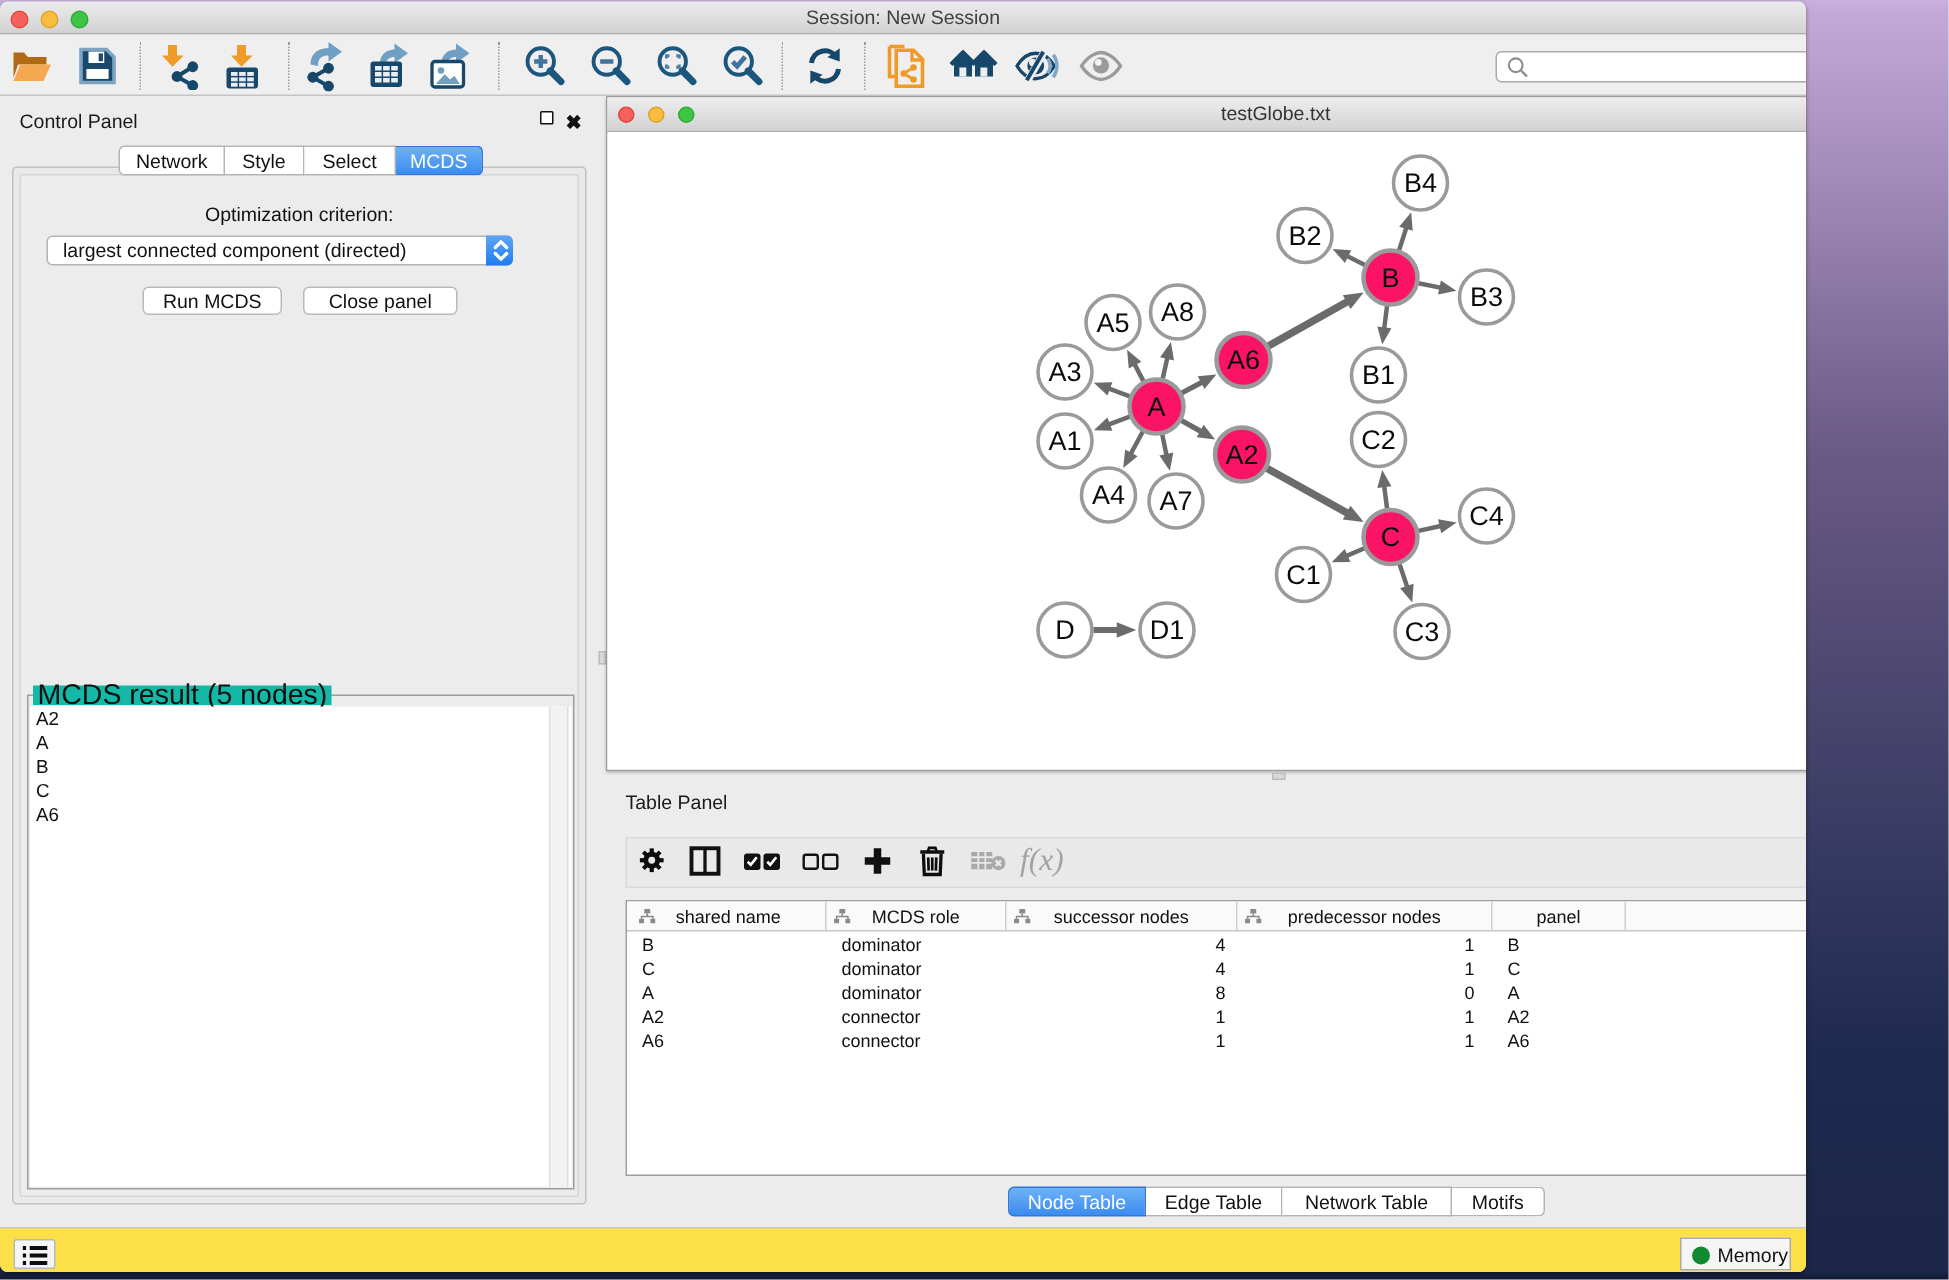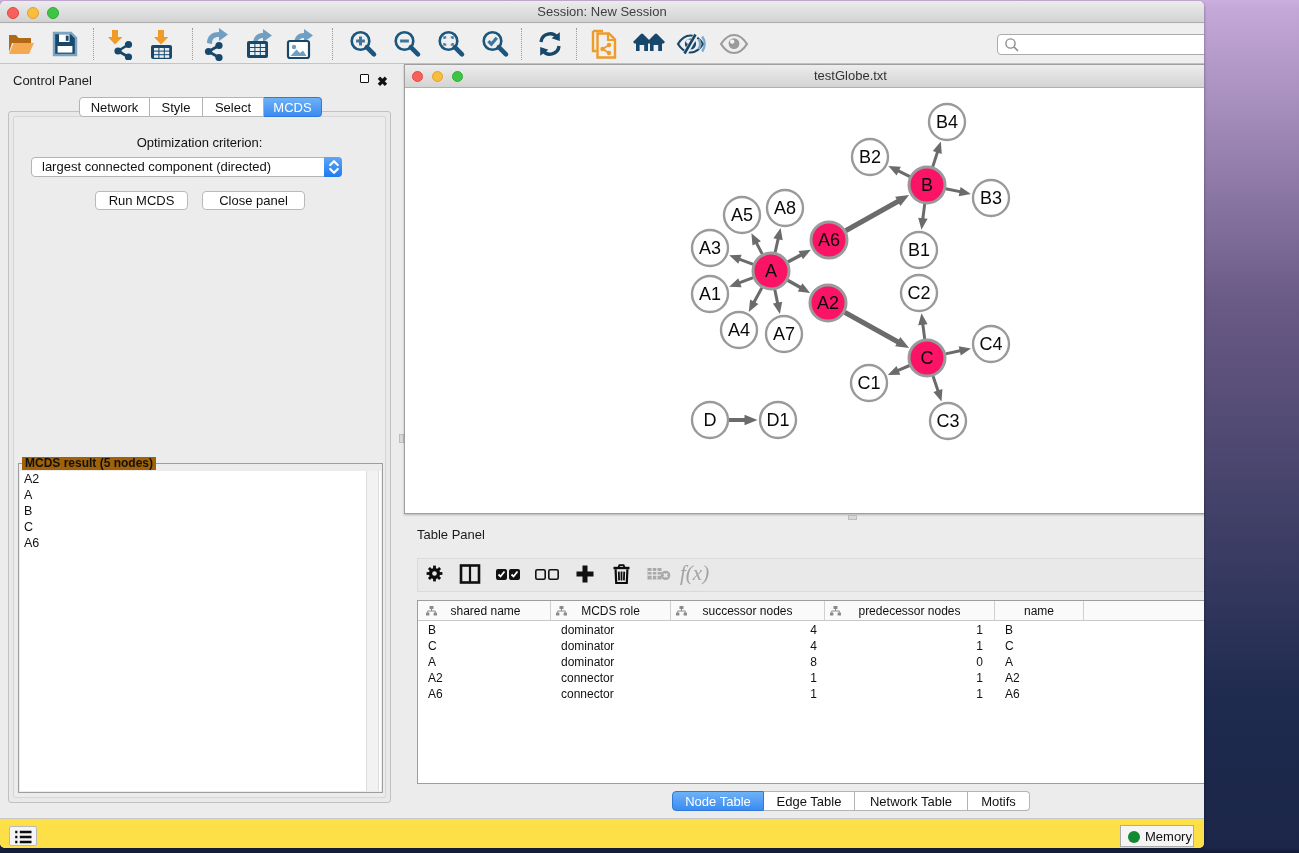--- a/index.html
+++ b/index.html
@@ -47,22 +47,22 @@
 .opt-label { position:absolute; left:0; width:100%; top:23px; text-align:center; font-size:13px; color:#111; }
 .combo { position:absolute; left:22px; top:45px; width:311px; height:20px; background:#fff;
   border:1px solid #b4b4b4; border-radius:4px; font-size:13px; line-height:18px; color:#111;
   padding-left:10px; }
 .combo .caps { position:absolute; right:-1px; top:-1px; width:18px; height:20px;
   background:linear-gradient(180deg,#5ea6f7,#1e7bf0); border-radius:0 4px 4px 0; }
 .btn { position:absolute; height:19px; background:#fff; border:1px solid #b9b9b9; border-radius:4px;
   font-size:13px; color:#111; text-align:center; line-height:17px; }
 .fieldset { position:absolute; left:9px; top:345px; width:365px; height:336px; }
 .fieldset .fs-border { position:absolute; left:0; top:6px; right:0; bottom:0; border:1px solid #9d9d9d; }
-.fieldset .fs-legend { position:absolute; left:4px; top:0; background:#a16207; padding:0 3px;
-  font-size:12px; color:#111; line-height:13px;font-weight:bold; }
+.fieldset .fs-legend { position:absolute; left:4px; top:0; background:#14b8a6; padding:0 3px;
+  font-size:19px; color:#111; line-height:13px; }
 .fs-list { position:absolute; left:2px; top:14px; right:2px; bottom:2px; background:#fff; }
 .fs-list .itm { font-size:12.5px; color:#111; padding-left:4px; line-height:16px; }
 .fs-scroll { position:absolute; right:2px; top:0; width:13px; height:100%; background:#f2f2f2; border-left:1px solid #dcdcdc; border-right:1px solid #dcdcdc; }
 
 .vdivider { position:absolute; left:399px; top:0; width:5px; height:754px; background:#ececec; }
 .vdivider .grip { position:absolute; left:0; top:370px; width:5px; height:9px; background:#d8d8d8; border:1px solid #bdbdbd; }
 
 .netwin { position:absolute; left:404px; top:0; width:893px; height:450px;
   border:1px solid #9f9f9f; background:#fff; box-shadow:0 1px 2px rgba(0,0,0,.25); }
 .nettitle { position:absolute; left:0; top:0; width:100%; height:23px;
@@ -521,21 +521,21 @@
                 </g>
               </svg>successor nodes</div>
             <div class="th" style="left:407px;width:170px;"><svg width="11" height="10" viewBox="0 0 11 10">
                 <g fill="#8a8a8a">
                   <rect x="3.5" y="0" width="4" height="3" rx="0.5"></rect>
                   <rect x="0" y="6.5" width="3.4" height="3" rx="0.5"></rect>
                   <rect x="7.6" y="6.5" width="3.4" height="3" rx="0.5"></rect>
                   <path d="M5.5 3 V5 M1.7 6.5 V5 H9.3 V6.5" stroke="#8a8a8a" fill="none" stroke-width="1"></path>
                 </g>
               </svg>predecessor nodes</div>
-            <div class="th" style="left:577px;width:89px;">name</div>
+            <div class="th" style="left:577px;width:89px;">panel</div>
           </div>
           <div class="trow" style="top:21px;">
             <span style="left:10px;">B</span>
             <span style="left:143px;">dominator</span>
             <span style="left:253px;width:146px;text-align:right;">4</span>
             <span style="left:407px;width:158px;text-align:right;">1</span>
             <span style="left:587px;">B</span>
           </div>
           <div class="trow" style="top:37px;">
             <span style="left:10px;">C</span>

